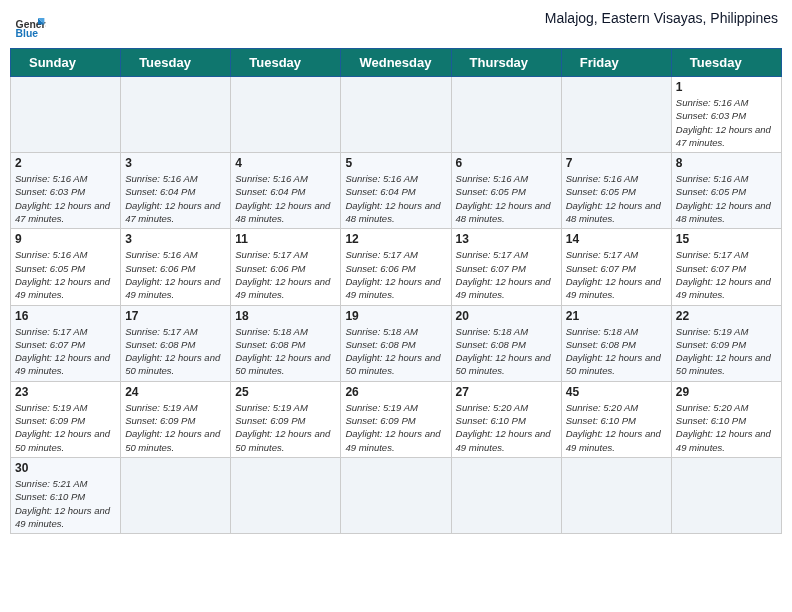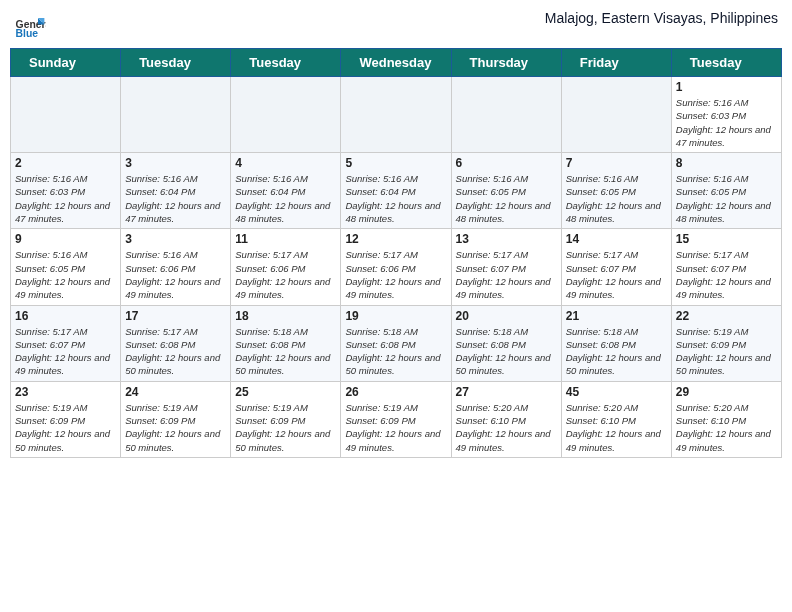--- a/index.html
+++ b/index.html
@@ -299,14 +299,28 @@
 Sunset: 6:10 PM
 Daylight: 12 hours and 49 minutes.</div>
         </td>
         <td>
           <span class="day-number">29</span>
           <div class="day-info">Sunrise: 5:20 AM
 Sunset: 6:10 PM
 Daylight: 12 hours and 49 minutes.</div>
         </td>
       </tr>
+      <tr class="last-row">
+        <td>
+          <span class="day-number">30</span>
+          <div class="day-info">Sunrise: 5:21 AM
+Sunset: 6:10 PM
+Daylight: 12 hours and 49 minutes.</div>
+        </td>
+        <td class="empty-cell"></td>
+        <td class="empty-cell"></td>
+        <td class="empty-cell"></td>
+        <td class="empty-cell"></td>
+        <td class="empty-cell"></td>
+        <td class="empty-cell"></td>
+      </tr>
     </tbody>
 </table>
 
 </body></html>

